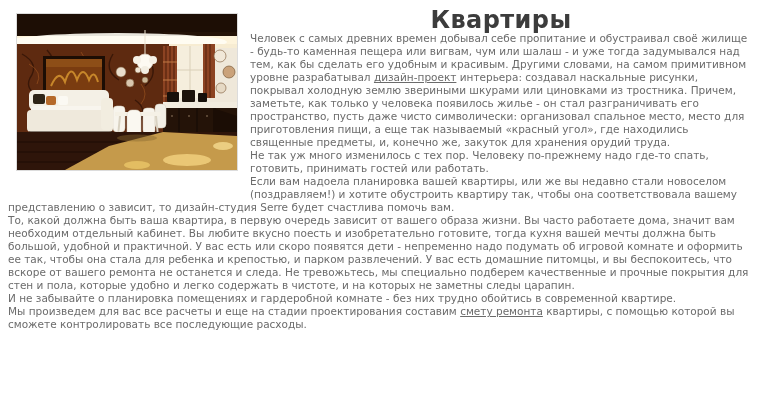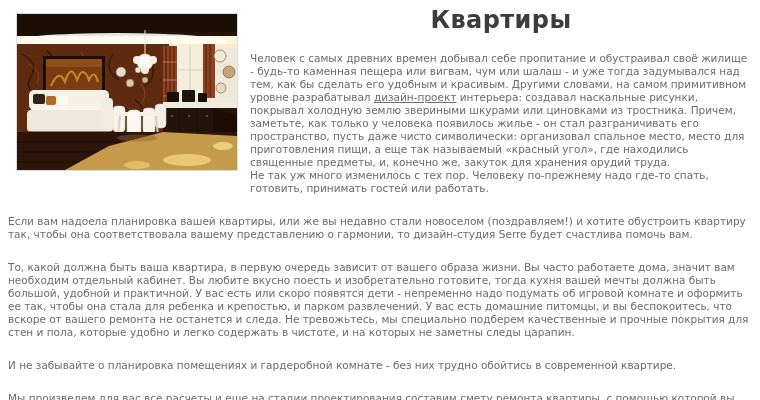--- a/index.html
+++ b/index.html
@@ -27,21 +27,21 @@
   .photo-frame svg{display:block;width:100%;height:100%;}
   h1.page-title{
     margin:0;
     font-size:24px;
     line-height:24px;
     font-weight:bold;
     color:var(--heading);
     letter-spacing:.4px;
     text-align:center;
   }
-  .para{margin:20px 0 0 0;}
+  .para{margin:0 0 0 0;}
   a.inline-link{
     color:var(--link);
     text-decoration:underline;
     cursor:pointer;
   }
 </style>
 </head>
 <body>
 
 <div class="content">
@@ -143,20 +143,20 @@
         <ellipse cx="206" cy="132" rx="10" ry="4" fill="#f4da8e" opacity="0.8"></ellipse>
         <ellipse cx="120" cy="124" rx="20" ry="3.5" fill="#8a6a30" opacity="0.45"></ellipse>
       </g>
     </svg>
   </div>
 
   <h1 class="page-title">Квартиры</h1>
 
   <div>
       <p class="para">Человек с самых древних времен добывал себе пропитание и обустраивал своё жилище - будь-то каменная пещера или вигвам, чум или шалаш - и уже тогда задумывался над тем, как бы сделать его удобным и красивым. Другими словами, на самом примитивном уровне разрабатывал <a class="inline-link" href="#">дизайн-проект</a> интерьера: создавал наскальные рисунки, покрывал холодную землю звериными шкурами или циновками из тростника. Причем, заметьте, как только у человека появилось жилье - он стал разграничивать его пространство, пусть даже чисто символически: организовал спальное место, место для приготовления пищи, а еще так называемый «красный угол», где находились священные предметы, и, конечно же, закуток для хранения орудий труда.<br>Не так уж много изменилось с тех пор. Человеку по-прежнему надо где-то спать, готовить, принимать гостей или работать.</p>
-      <p class="para">Если вам надоела планировка вашей квартиры, или же вы недавно стали новоселом (поздравляем!) и хотите обустроить квартиру так, чтобы она соответствовала вашему представлению о гармонии, то дизайн-студия Serre будет счастлива помочь вам.</p>
+      <p class="para">Если вам надоела планировка вашей квартиры, или же вы недавно стали новоселом (поздравляем!) и хотите обустроить квартиру так, чтобы она соответствовала вашему представлению о зависит, то дизайн-студия Serre будет счастлива помочь вам.</p>
       <p class="para">То, какой должна быть ваша квартира, в первую очередь зависит от вашего образа жизни. Вы часто работаете дома, значит вам необходим отдельный кабинет. Вы любите вкусно поесть  и изобретательно готовите, тогда кухня вашей мечты должна быть большой, удобной и практичной. У вас есть или скоро появятся дети - непременно надо подумать об игровой комнате и оформить ее так, чтобы она стала для ребенка и крепостью, и парком развлечений. У вас есть домашние питомцы, и вы беспокоитесь, что вскоре от вашего ремонта не останется и следа. Не тревожьтесь, мы специально подберем качественные и прочные покрытия для стен и пола, которые удобно и легко содержать в чистоте, и на которых не заметны следы царапин.</p>
       <p class="para">И не забывайте о планировка помещениях и гардеробной комнате - без них трудно обойтись в современной квартире.</p>
       <p class="para">Мы произведем для вас все расчеты и еще на стадии проектирования составим <a class="inline-link" href="#">смету ремонта</a> квартиры, с помощью которой вы сможете контролировать все последующие расходы.</p>
     </div>
 
   <div style="clear:both"></div>
 </div>
 
 </body></html>

